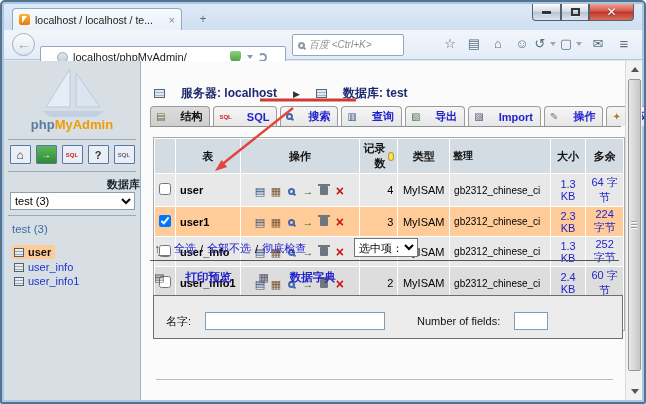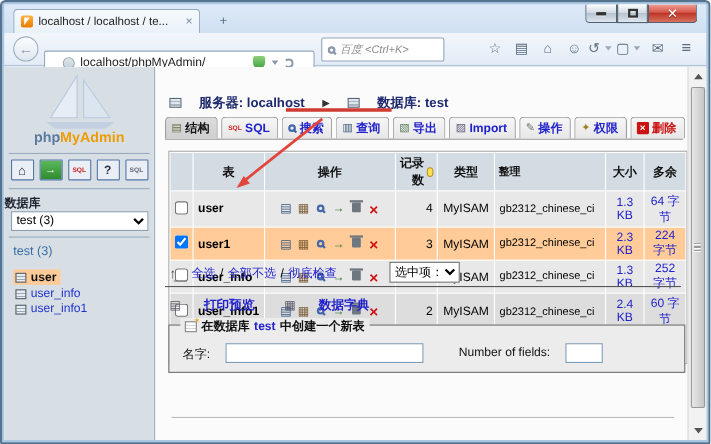--- a/index.html
+++ b/index.html
@@ -81,21 +81,21 @@
   .quickrow { position:absolute; left:0; top:84px; width:100%; display:flex;
     justify-content:center; gap:5px; }
   .qb { width:21px; height:19px; border:1px solid #5577aa; background:#e9eff5;
     display:flex; align-items:center; justify-content:center; font-size:10px; border-radius:1px; }
   .qb-home::before  { content:"⌂"; color:#334; font-size:12px; }
   .qb-logout { background:linear-gradient(#5cb85c,#2e8b2e); }
   .qb-logout::before { content:"→"; color:#fff; font-weight:bold; }
   .qb-sqlwin::before { content:"SQL"; color:#c22; font-size:6px; font-weight:bold; }
   .qb-doc::before    { content:"?"; color:#334; font-weight:bold; font-size:11px; }
   .qb-mydoc::before  { content:"SQL"; color:#667; font-size:6px; font-weight:bold; }
-  .dblabel { position:absolute; top:116px; width:100%; text-align:left;
+  .dblabel { position:absolute; top:116px; width:100%; text-align:right;
     font-size:11px; color:#1c2430; font-weight:bold; }
   .dbselect { position:absolute; left:6px; top:131px; width:125px; height:18px;
     font-size:11px; font-family:inherit; border:1px solid #8e9fae; background:#fff; }
   .treetitle { position:absolute; left:8px; top:162px; font-size:11.5px; color:#3a6ea5; }
   .treeitem { position:absolute; left:8px; height:14px; display:flex; align-items:center; gap:4px;
     font-size:11px; color:#2233cc; padding:0 4px 0 2px; }
   .treeitem.sel { background:#ffcc99; color:#111; font-weight:bold; }
   .tbl-ic { width:10px; height:9px; border:1px solid #55606b; background:
     repeating-linear-gradient(#e8edf2 0 2px,#9aa8b4 2px 3px); flex:0 0 auto; }
 
@@ -105,21 +105,21 @@
     font-size:12px; font-weight:bold; color:#1e2a6e; }
   .bc-ic { width:11px; height:9px; border:1px solid #5a6876;
     background:repeating-linear-gradient(#dfe6ee 0 2px,#a8b4c0 2px 3px); }
   .bc-sep { color:#333; font-size:9px; }
 
   .tabs { position:absolute; left:8px; top:45px; right:4px; height:21px;
     border-bottom:1px solid #8f8f8f; display:flex; gap:3px; align-items:flex-end; }
   .tabitem { height:20px; padding:2px 7px 2px 5px; border:1px solid #9c9c9c; border-bottom:none;
     border-radius:4px 4px 0 0; background:linear-gradient(#f6f6f6,#e7e7e7);
     font-size:11px; font-weight:bold; color:#2222cc;
-    display:flex; align-items:center; gap:3px; white-space:nowrap; }
+    display:flex; align-items:center; gap:15px; white-space:nowrap; }
   .tabitem.active { background:linear-gradient(#dcdcdc,#cfcfcf); color:#111; }
   .tabitem.danger { color:#cc1111; }
   .tg { display:inline-block; font-size:10px; line-height:10px; }
   .tg-structure::before { content:"▤"; color:#6b6b42; }
   .tg-sql::before { content:"SQL"; color:#c22; font-size:6px; font-weight:bold; }
   .tg-query::before { content:"▥"; color:#357; }
   .tg-export::before { content:"▧"; color:#575; }
   .tg-import::before { content:"▨"; color:#557; }
   .tg-operations::before { content:"✎"; color:#777; }
   .tg-privileges::before { content:"✦"; color:#a08020; }
@@ -448,26 +448,20 @@
       <div class="mainhr1"></div>
 
       <div class="printrow">
         <span class="pg pg-print"></span>
         <a>打印预览</a>
         <span class="pg pg-dict" style="margin-left:6px"></span>
         <a>数据字典</a>
       </div>
 
       <div class="fieldset">
-        <div class="legend">
-          <span class="newtbl-ic"></span>
-          <span>在数据库</span>
-          <a class="dblink">test</a>
-          <span>中创建一个新表</span>
-        </div>
         <div class="frow">
           <span>名字:</span>
           <input class="name-input" style="">
           <span class="nfields">Number of fields:</span>
           <input class="nf-input" style="">
         </div>
       </div>
 
 
       <div class="mainhr2"></div>

